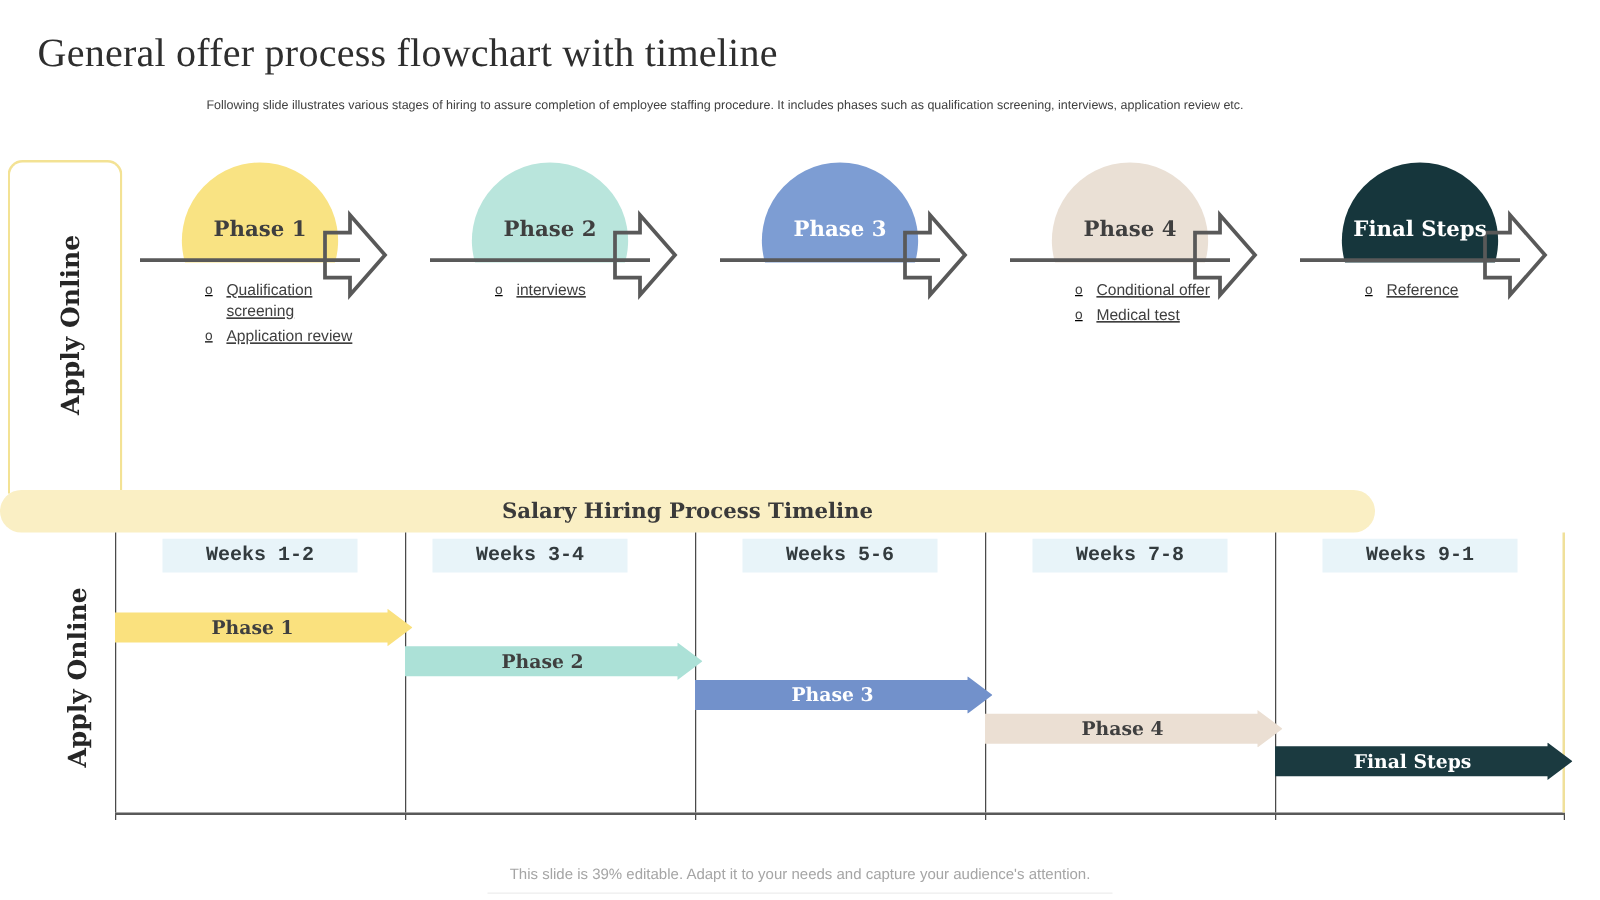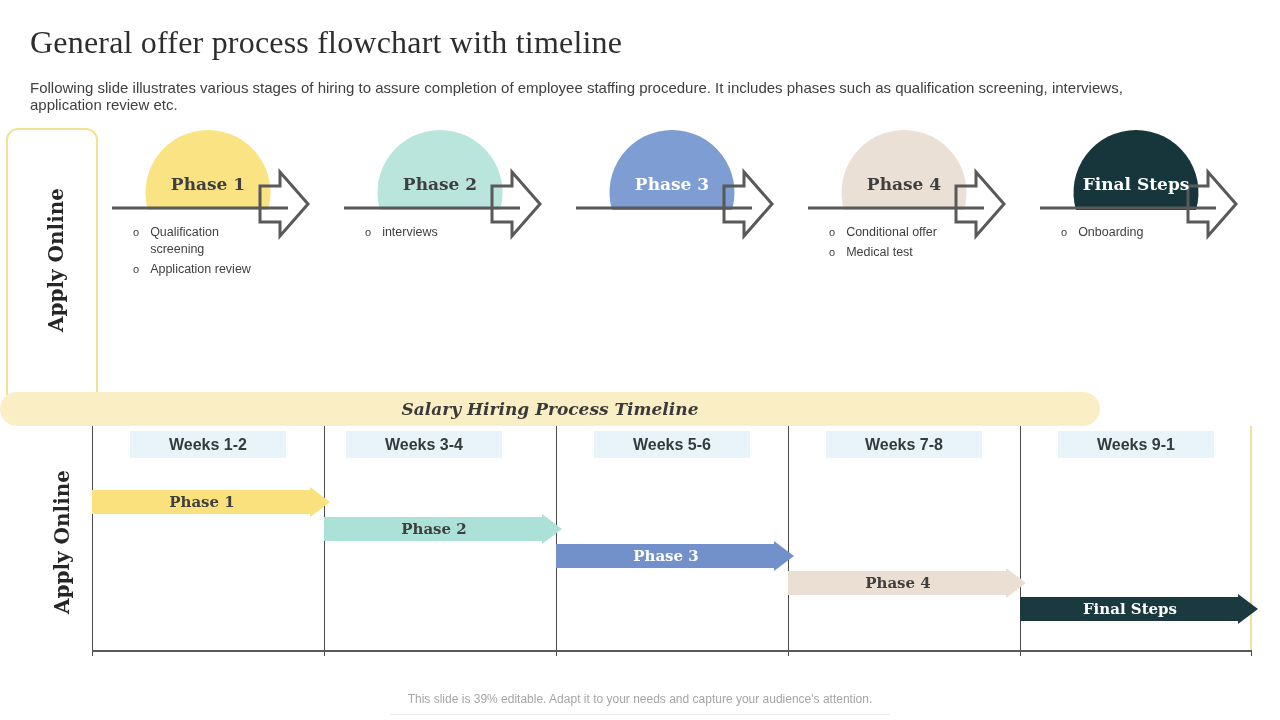--- a/index.html
+++ b/index.html
@@ -1,47 +1,47 @@
 <!DOCTYPE html>
 <html><head>
 <meta charset="utf-8">
 <style>
   html,body{margin:0;padding:0;background:#fff;}
   .slide{position:relative;width:1280px;height:720px;background:#ffffff;overflow:hidden;
          font-family:"Liberation Sans",sans-serif;}
   .title{position:absolute;left:30px;top:24px;width:1000px;
          font-family:"Liberation Serif",serif;font-size:32px;font-weight:400;color:#2e2e2e;letter-spacing:.2px;}
-  .subtitle{position:absolute;left:30px;top:79px;width:1100px;font-size:15px;color:#404040;}
+  .subtitle{position:absolute;left:30px;top:79px;width:1100px;font-size:10px;color:#404040;text-align:center;}
   
   .apply-box{position:absolute;left:6px;top:128px;width:88px;height:265px;
              border:2px solid #f3e294;border-bottom:none;border-radius:12px 12px 0 0;}
   .vlabel{position:absolute;transform:rotate(-90deg);transform-origin:center;
           font-family:"DejaVu Serif",serif;font-weight:700;font-size:20px;color:#262626;white-space:nowrap;}
   .vlabel.top{left:-24px;top:248px;width:160px;text-align:center;}
   .vlabel.bottom{left:-18px;top:530px;width:160px;text-align:center;}
   
   .phase{position:absolute;top:128px;width:232px;height:295px;}
   .phase svg{position:absolute;left:0;top:0;}
   .phase-label{position:absolute;left:36px;top:46px;width:160px;text-align:center;
                font-family:"DejaVu Serif",serif;font-weight:700;font-size:17px;color:#3f3f3f;}
-  .bullets{position:absolute;left:41px;top:96px;margin:0;padding:0;list-style:none;width:165px;}
+  .bullets{position:absolute;left:72px;top:96px;margin:0;padding:0;list-style:none;width:165px;text-decoration:underline;}
   .bullets li{display:flex;gap:11px;font-size:12.5px;color:#3f3f3f;line-height:1.35;margin-bottom:3px;}
   .bullets li::before{content:"o";font-size:11px;color:#3f3f3f;line-height:1.5;}
   .bullets li span{white-space:pre-line;}
   
-  .banner{position:absolute;left:0;top:392px;width:1100px;height:34px;background:#faefc4;border-radius:17px;font-style:italic;}
+  .banner{position:absolute;left:0;top:392px;width:1100px;height:34px;background:#faefc4;border-radius:17px;}
   .banner-text{width:100%;text-align:center;line-height:34px;
                font-family:"DejaVu Serif",serif;font-weight:700;font-size:17px;color:#3a3a3a;}
   
   .chart{position:absolute;left:92px;top:426px;width:1160px;height:224px;border-bottom:2px solid #595959;}
   .col-line{position:absolute;top:0;width:1px;height:224px;background:#4a4a4a;}
   .col-line.yellow{background:#f0e09a;width:2px;}
   .tick{position:absolute;top:226px;width:1px;height:4px;background:#4a4a4a;}
   .week{position:absolute;top:5px;width:156px;height:27px;line-height:27px;text-align:center;
-        background:#e8f4f9;font-family:Liberation Sans, sans-serif;font-weight:700;font-size:16px;color:#333b3e;}
+        background:#e8f4f9;font-family:Liberation Mono, monospace;font-weight:700;font-size:16px;color:#333b3e;}
   .bar{position:absolute;width:238px;height:30px;line-height:30px;text-align:center;
        font-family:"DejaVu Serif",serif;font-weight:700;font-size:15px;padding-right:0;
        clip-path:polygon(0 10%,91.6% 10%,91.6% 0,100% 50%,91.6% 100%,91.6% 90%,0 90%);}
   .bar span{display:inline-block;margin-right:18px;}
   .footer{position:absolute;left:0;top:692px;width:1280px;text-align:center;font-size:12px;color:#a5a5a5;}
   .footer-line{position:absolute;left:390px;top:714px;width:500px;height:1px;background:#ededed;}
 </style>
 </head>
 <body>
 
@@ -110,21 +110,21 @@
       </div>
       <div class="phase" style="left: 1020px;">
         <svg width="232" height="112" viewBox="0 0 232 112">
           <path d="M56,82 A62.5,62.5 0 1 1 176,82 Z" fill="#16363c"></path>
           <path d="M20,80 H196" stroke="#595959" stroke-width="3"></path>
           <path d="M168,58 H188 V44 L216,76 L188,108 V94 H168 Z" fill="none" stroke="#595959" stroke-width="3"></path>
         </svg>
         <div class="phase-label" style="color:#ffffff">Final Steps</div>
         <ul class="bullets">
           <li>
-            <span>Onboarding</span>
+            <span>Reference</span>
           </li>
         </ul>
       </div>
     </div>
 
   <div class="banner">
     <div class="banner-text">Salary Hiring Process Timeline</div>
   </div>
 
   <div class="vlabel bottom">Apply Online</div>

